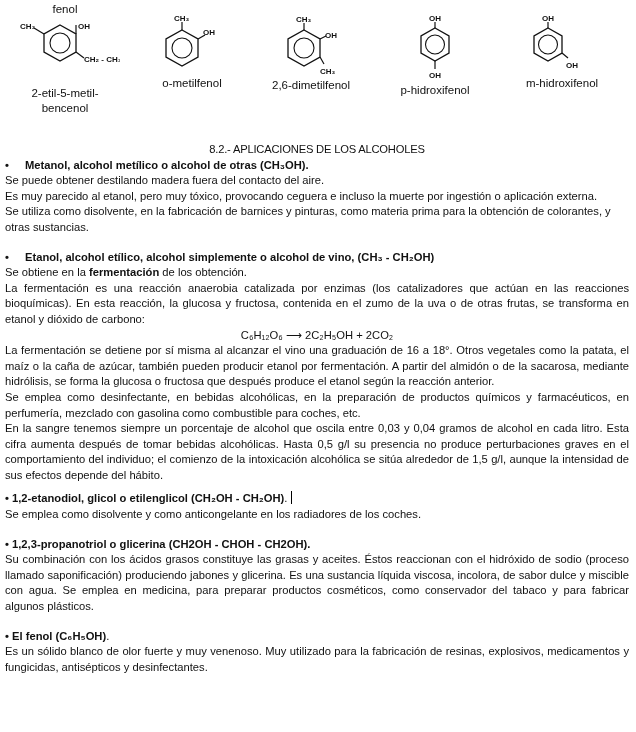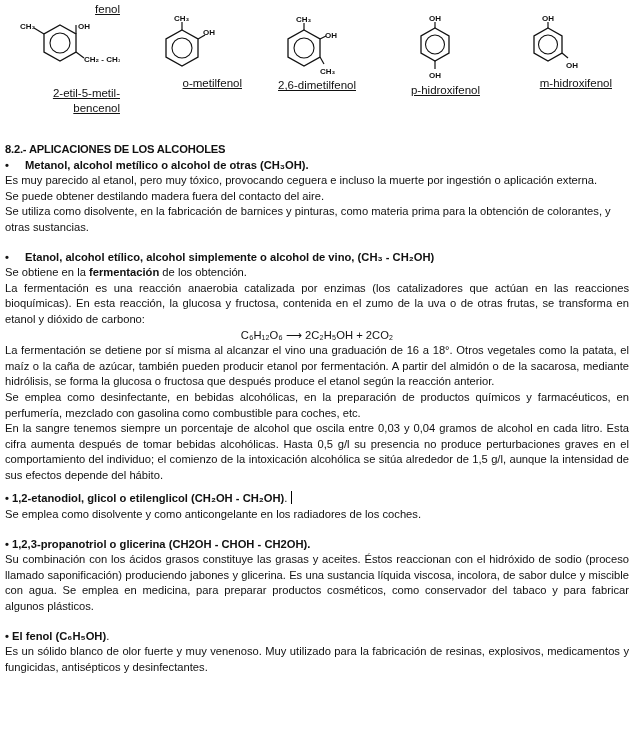--- a/index.html
+++ b/index.html
@@ -1,27 +1,27 @@
 <!DOCTYPE html>
 <html><head>
 <meta charset="utf-8">
 <style>
   html, body { margin: 0; padding: 0; background: #ffffff; }
   body {
     width: 636px; height: 732px; overflow: hidden; position: relative;
     font-family: "Liberation Sans", sans-serif; color: #111; font-size: 11.2px;
   }
-  .mol { position: absolute; text-align: right; text-decoration: underline; }
+  .mol { position: absolute; text-align: center; }
   .mol svg { display: block; margin: 0 auto; }
   .mol-label { font-size: 11.5px; line-height: 15px; }
   .chemtxt { font-family: "Liberation Sans", sans-serif; font-size: 8px; font-weight: bold; fill: #111; }
   .doc { position: absolute; left: 5px; top: 142px; width: 624px; line-height: 15.6px; }
   .doc p { margin: 0; }
   .justify { text-align: justify; }
-  .heading { font-weight: bold; letter-spacing: -0.2px; }
+  .heading { font-weight: normal; letter-spacing: -0.2px; text-align: center; }
   .bullet-h { font-weight: bold; }
   .bullet-h .dot { display: inline-block; width: 20px; }
   .eq { text-align: center; font-weight: normal; margin: 1px 0; }
   .gap { height: 15.6px; }
   .cursor { display: inline-block; width: 1px; height: 13px; background: #000; vertical-align: -2px; margin-left: 4px; }
 </style>
 </head>
 <body>
 
 <div class="mol" style="left:10px; top:2px; width:110px;">
@@ -89,22 +89,22 @@
   </svg>
   <div class="mol-label" style="margin-top:-2px;">m-hidroxifenol</div>
 </div>
 
 <div class="doc">
   <p class="heading">8.2.- APLICACIONES DE LOS ALCOHOLES</p>
 
   <p class="bullet-h">
     <span class="dot">•</span><span>Metanol, alcohol metílico o alcohol de otras (CH₃OH).</span>
   </p>
+  <p>Se puede obtener destilando madera fuera del contacto del aire.</p>
   <p>Es muy parecido al etanol, pero muy tóxico, provocando ceguera e incluso la muerte por ingestión o aplicación externa.</p>
-  <p>Se puede obtener destilando madera fuera del contacto del aire.</p>
   <p>Se utiliza como disolvente, en la fabricación de barnices y pinturas, como materia prima para la obtención de colorantes, y otras sustancias.</p>
 
   <div class="gap" style="height:14px;"></div>
 
   <p class="bullet-h">
     <span class="dot">•</span><span>Etanol, alcohol etílico, alcohol simplemente o alcohol de vino, (CH₃ - CH₂OH)</span>
   </p>
   <p><span> Se obtiene en la </span><b>fermentación</b><span> de los obtención.</span></p>
   <p class="justify">La fermentación es una reacción anaerobia catalizada por enzimas (los catalizadores que actúan en las reacciones bioquímicas). En esta reacción, la glucosa y fructosa, contenida en el zumo de la uva o de otras frutas, se transforma en etanol y dióxido de carbono:</p>
   <p class="eq">C₆H₁₂O₆ ⟶ 2C₂H₅OH + 2CO₂</p>

